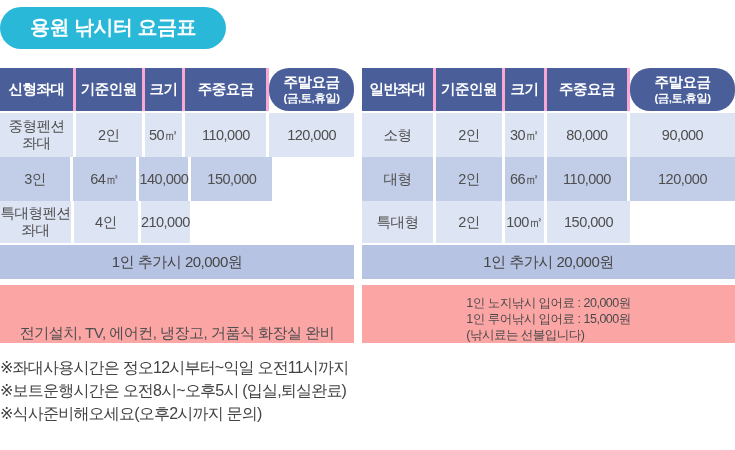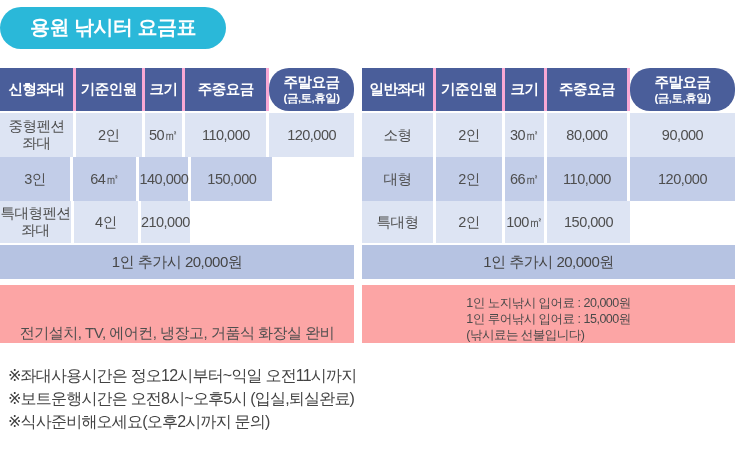--- a/index.html
+++ b/index.html
@@ -41,21 +41,21 @@
 
   .extra-row { height:40px; background:#b6c3e2; border-bottom:6px solid #ffffff;
     display:flex; align-items:center; justify-content:center;
     font-size:15px; color:#454545; letter-spacing:-0.5px; }
 
   .info-row { height:58px; background:#fca5a5; display:flex; align-items:flex-end;
     justify-content:center; font-size:15px; color:#4e4e4e; letter-spacing:-0.5px; }
   .info-row .multiline { text-align:left; font-size:12.5px; line-height:16px; color:#4a4a4a; }
 
   
-  .footnotes { margin-top:21px; padding-left:8px; }
+  .footnotes { margin-top:13px; }
   .footnote { font-size:16px; color:#434343; line-height:23px; letter-spacing:-0.8px; }
 </style>
 </head>
 <body>
 
 <div class="page">
 
   <div class="title-wrap">
     <div class="title-pill">용원 낚시터 요금표</div>
   </div>

